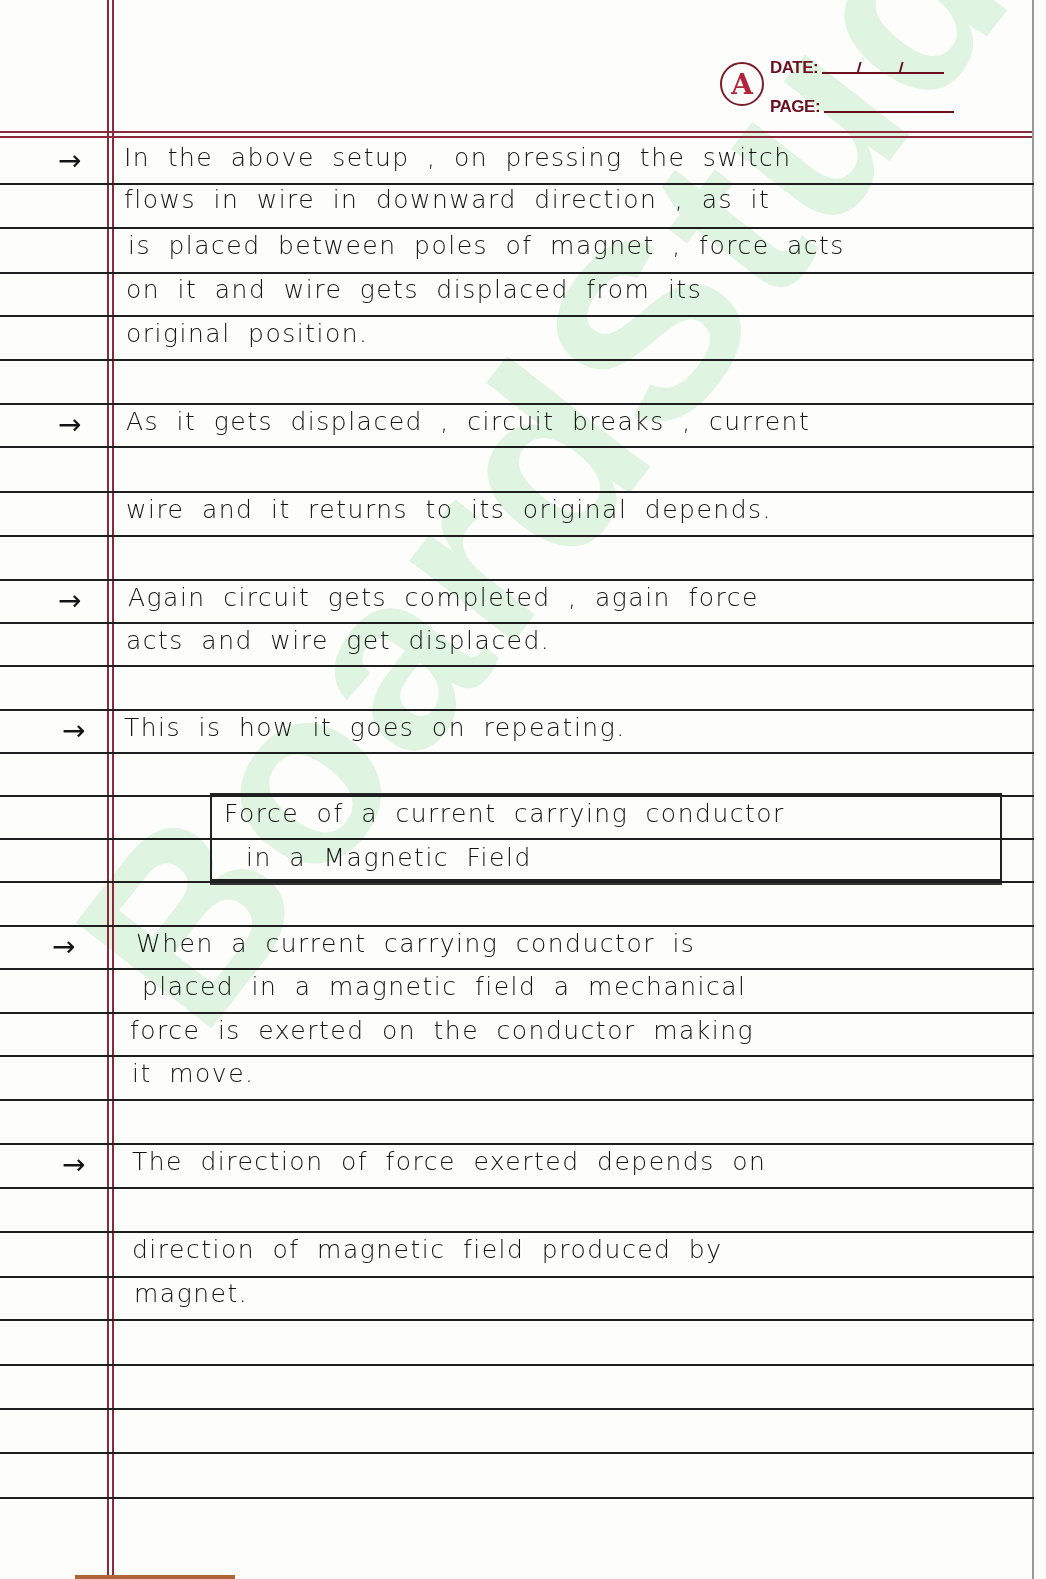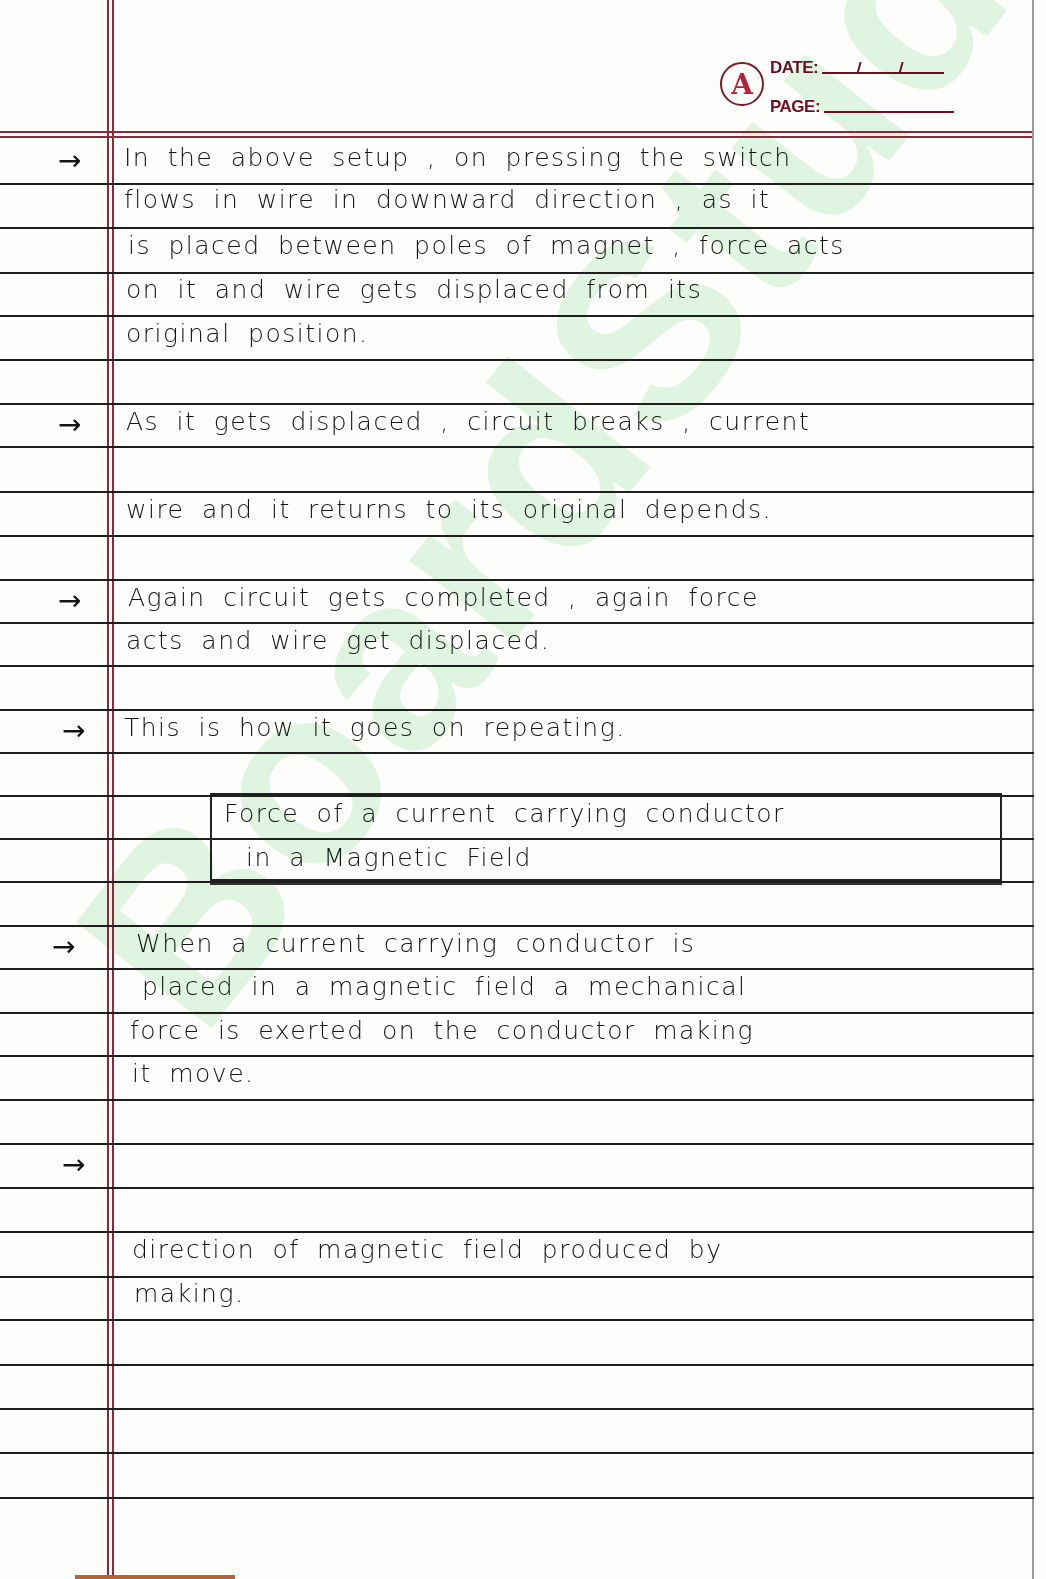--- a/index.html
+++ b/index.html
@@ -146,17 +146,18 @@
   <div class="hand" style="left:224px; top:799px">Force of a current carrying conductor</div>
   <div class="hand" style="left:246px; top:843px">in a Magnetic Field</div>
 
   <div class="arrow" style="left:52px; top:930px">→</div>
   <div class="hand" style="left:136px; top:929px">When a current carrying conductor is</div>
   <div class="hand" style="left:142px; top:972px">placed in a magnetic field a mechanical</div>
   <div class="hand" style="left:130px; top:1016px">force is exerted on the conductor making</div>
   <div class="hand" style="left:132px; top:1059px">it move.</div>
 
   <div class="arrow" style="left:62px; top:1148px">→</div>
+  <div class="hand" style="left:132px; top:1147px">The direction of force exerted depends on</div>
   <div class="hand" style="left:132px; top:1235px">direction of magnetic field produced by</div>
-  <div class="hand" style="left:134px; top:1279px">making.</div>
+  <div class="hand" style="left:134px; top:1279px">magnet.</div>
 
   <div class="bottom-strip"></div>
 </div>
 
 </body></html>

